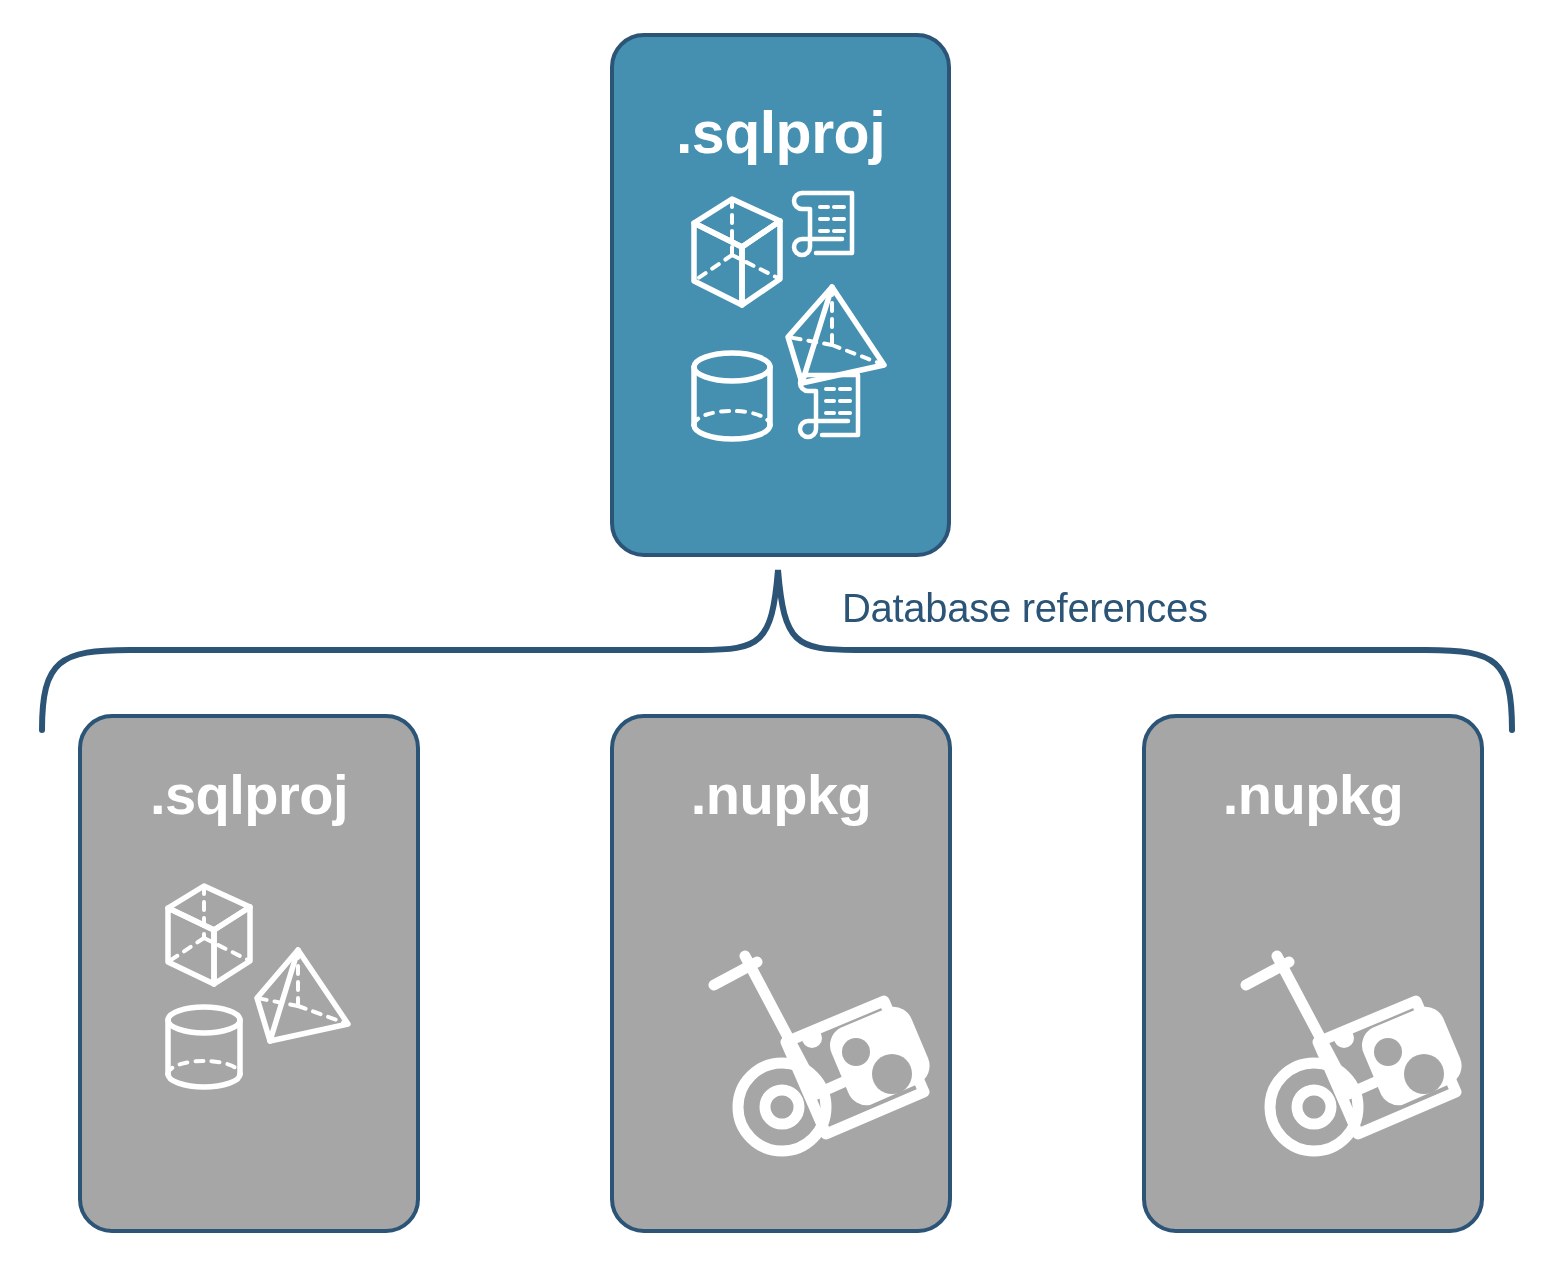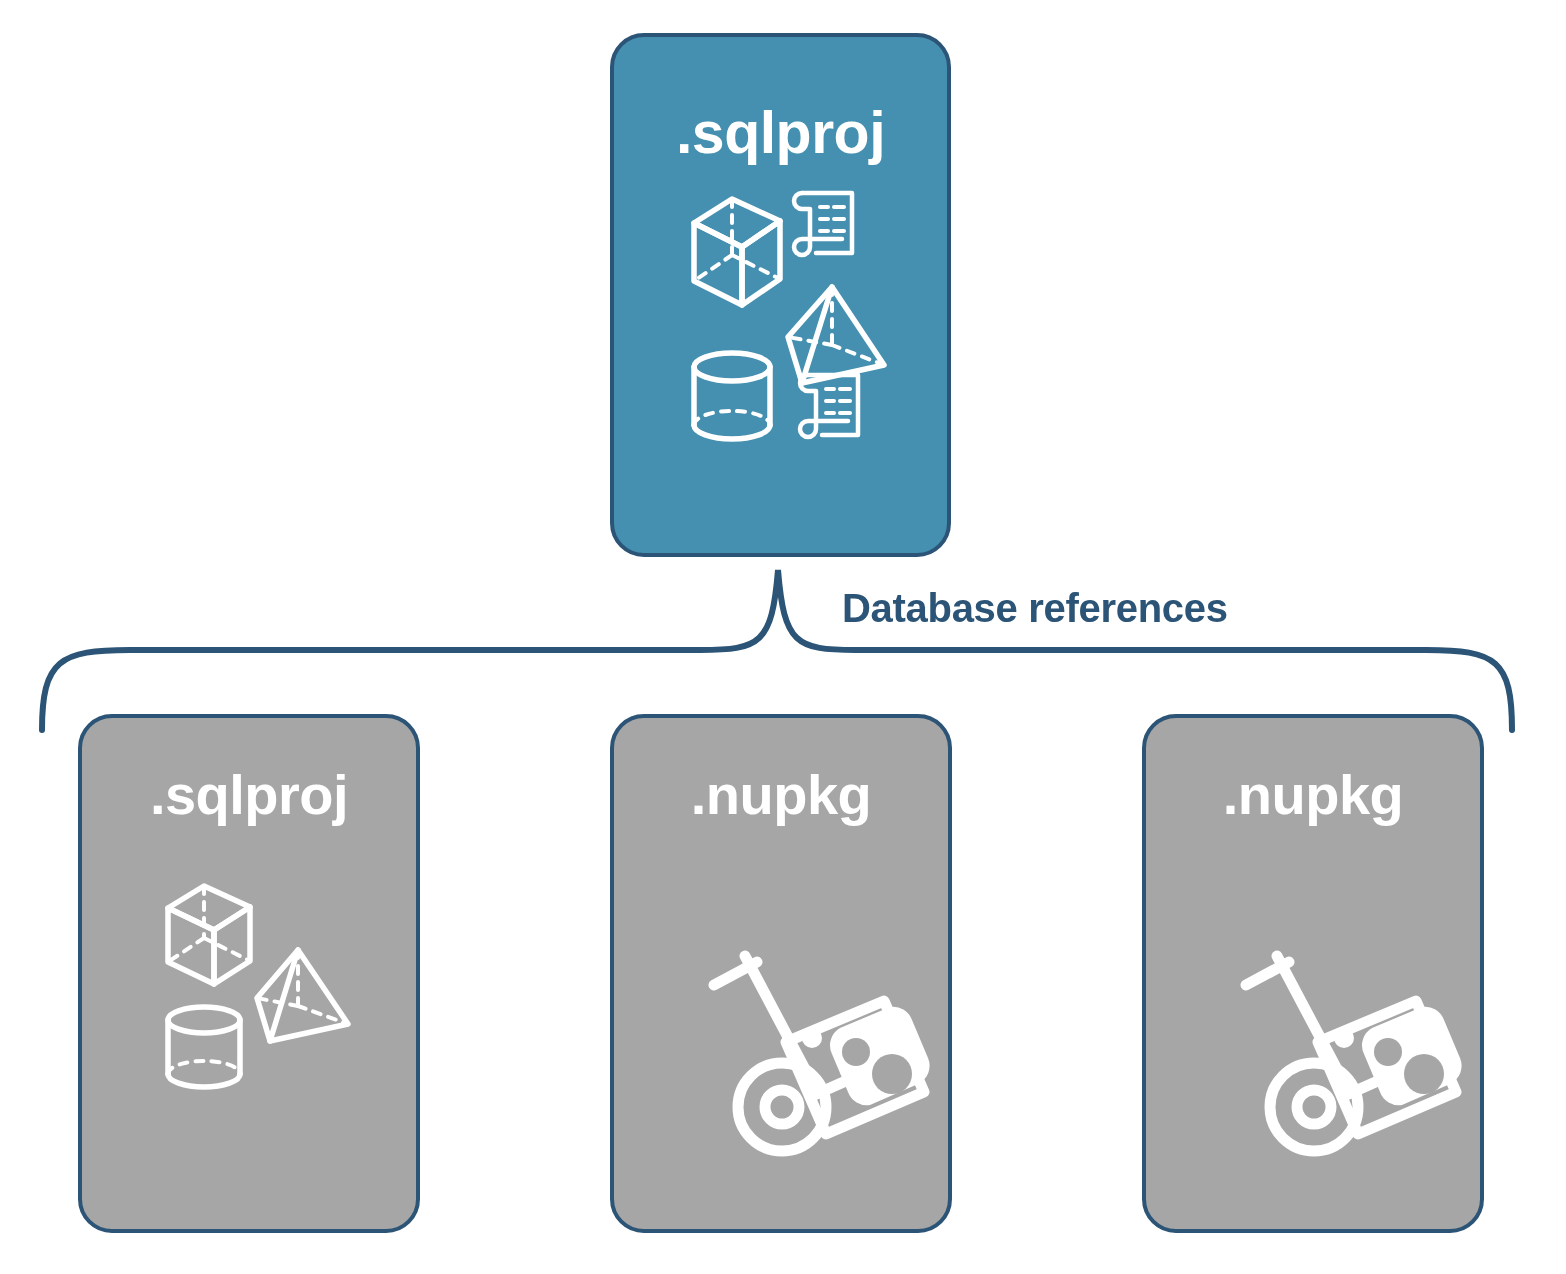--- a/index.html
+++ b/index.html
@@ -78,21 +78,21 @@
     width: 1566px;
     height: 200px;
   }
 
   
   #connector-label {
     position: absolute;
     left: 842px;
     top: 586px;
     font-size: 40px;
-    font-weight: bold;
+    font-weight: normal;
     color: #2B5476;
     white-space: nowrap;
     letter-spacing: -0.3px;
     user-select: none;
   }
 </style>
 </head>
 <body>
 
 <div id="stage">

